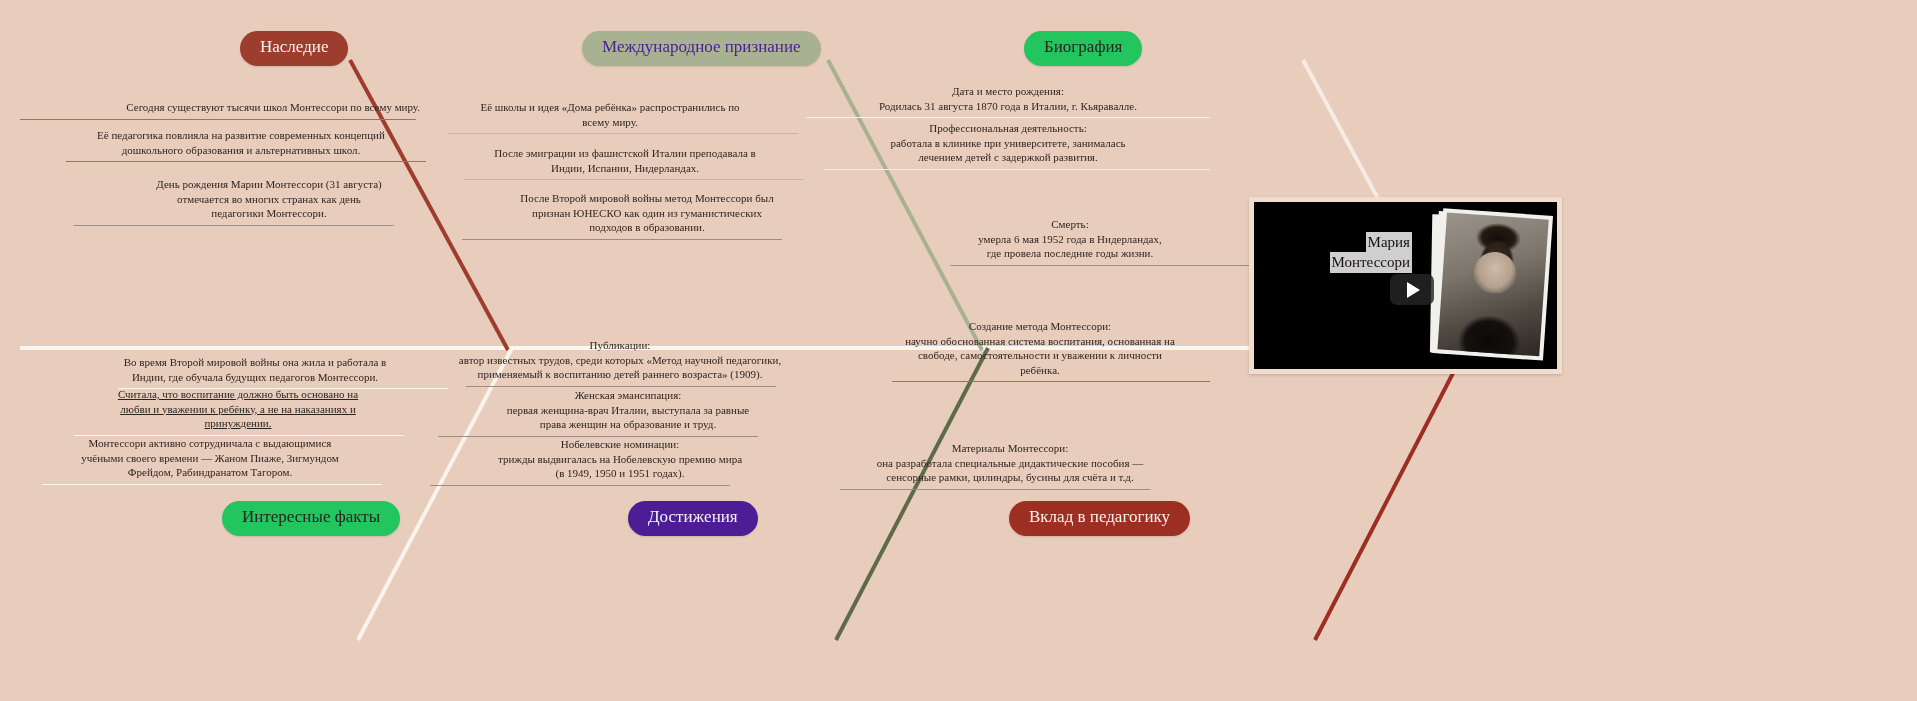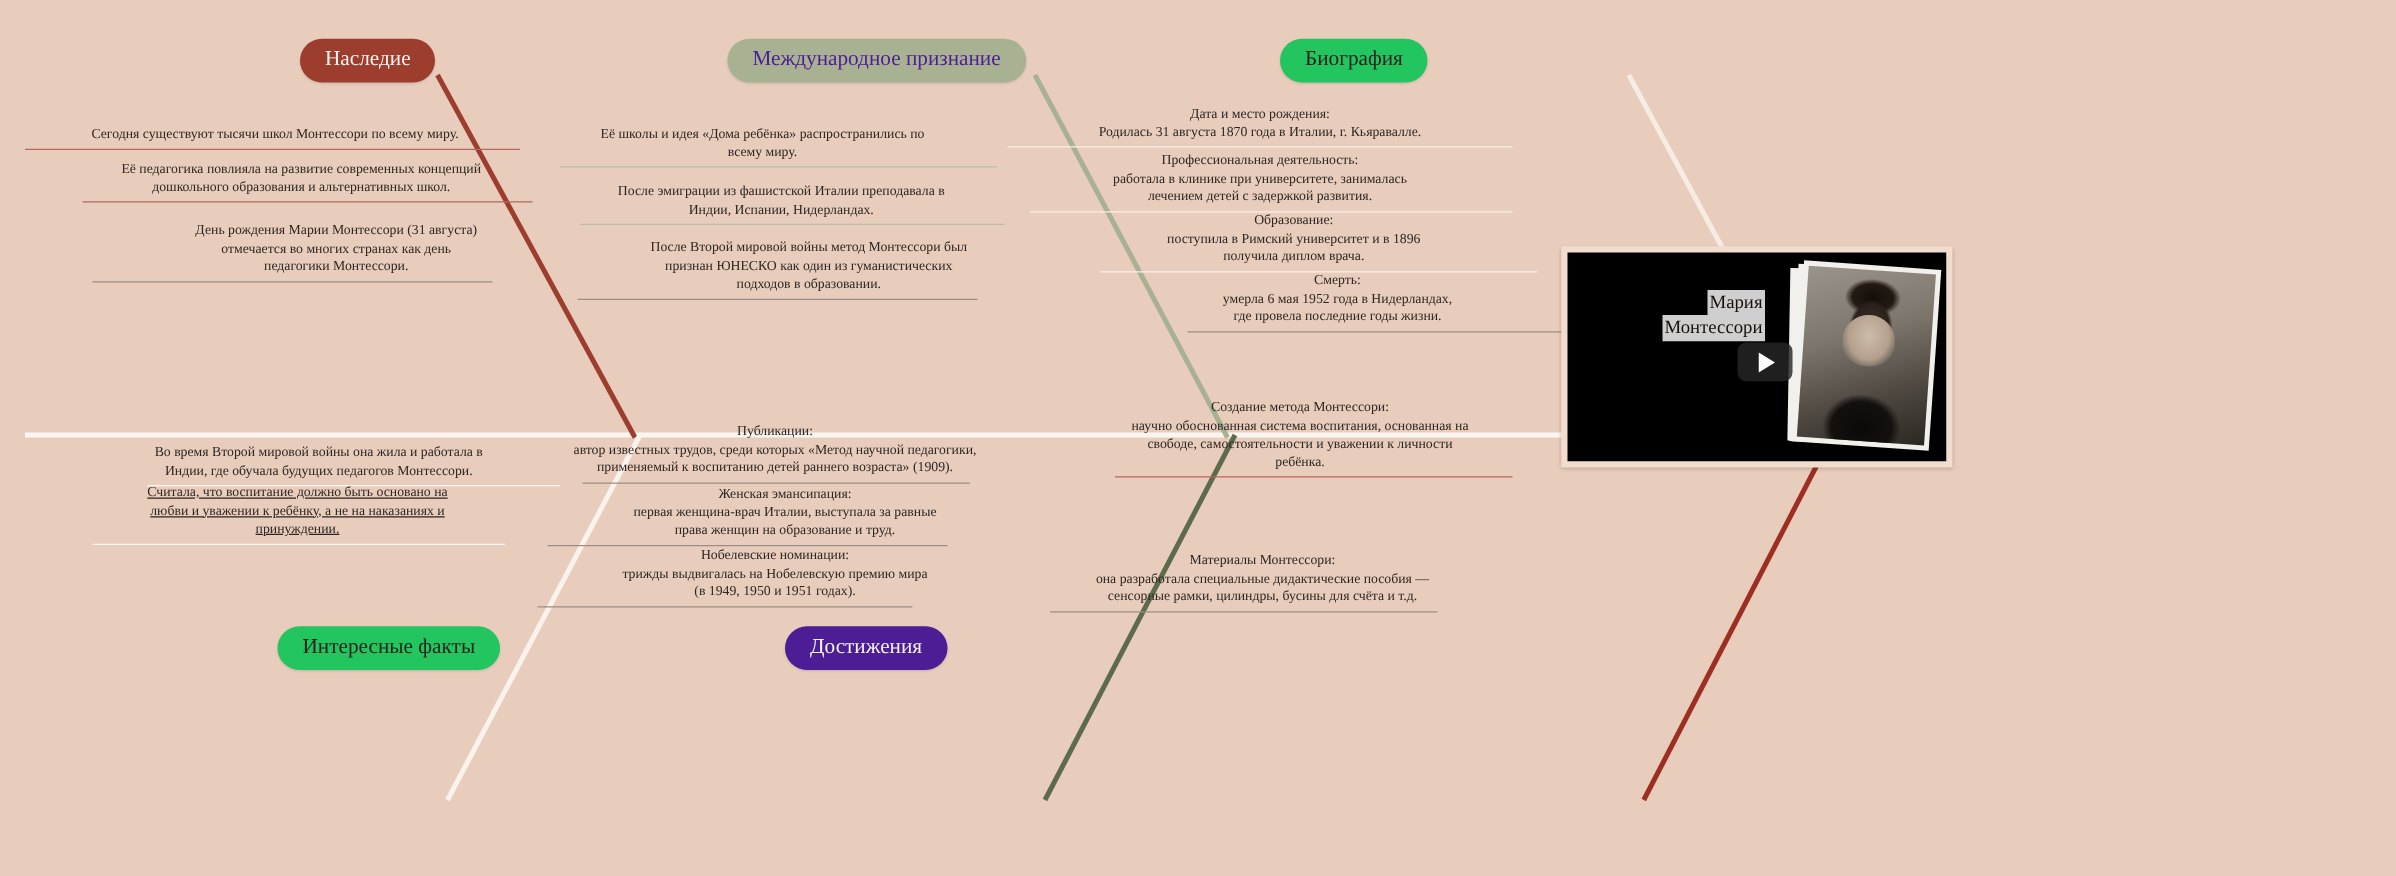--- a/index.html
+++ b/index.html
@@ -43,21 +43,21 @@
   .block{position:absolute;}
   .block .txt{
     font-size:11px;
     line-height:1.32;
     color:#2e2622;
     padding:0 0 4px 0;
     white-space:pre-line;
   }
   .block .rule{height:1px;width:100%;}
   .ta-c{text-align:center;}
-  .ta-l{text-align:center;}
+  .ta-l{text-align:right;}
 
   
   .rule.r-red{background:#b4685c;}
   .rule.r-sage{background:#b9bfa6;}
   .rule.r-cream{background:#f7efe8;}
   .rule.r-creamwhite{background:#fbf6f1;}
   .rule.r-brick{background:#b4675a;}
   .rule.r-grey{background:#9a8f86;}
 
   
@@ -124,20 +124,21 @@
     <line x1="358" y1="640" x2="512" y2="348" stroke="#faf3ec" stroke-width="4"></line>
     <line x1="836" y1="640" x2="988" y2="348" stroke="#5d6b4b" stroke-width="4"></line>
     <line x1="1315" y1="640" x2="1466" y2="348" stroke="#9c2f22" stroke-width="4"></line>
   </svg>
 
   <div class="pill dark-red" id="pill-legacy">Наследие</div>
   <div class="pill sage" id="pill-international">Международное признание</div>
   <div class="pill cream" id="pill-biography">Биография</div>
   <div class="pill cream" id="pill-facts">Интересные факты</div>
   <div class="pill olive" id="pill-achievements">Достижения</div>
+  <div class="pill brick" id="pill-contribution">Вклад в педагогику</div>
 
   <div class="block" style="left:20px;top:100px;width:400px;">
     <div class="txt ta-l">Сегодня существуют тысячи школ Монтессори по всему миру.</div>
     <div class="rule r-red" style="width:396px;margin-left:0;"></div>
   </div>
   <div class="block" style="left:46px;top:128px;width:390px;">
     <div class="txt ta-c">Её педагогика повлияла на развитие современных концепций
 дошкольного образования и альтернативных школ.</div>
     <div class="rule r-red" style="width:360px;margin-left:20px;"></div>
   </div>
@@ -169,43 +170,43 @@
     <div class="txt ta-c">Дата и место рождения:
 Родилась 31 августа 1870 года в Италии, г. Кьяравалле.</div>
     <div class="rule r-cream" style="width:404px;"></div>
   </div>
   <div class="block" style="left:806px;top:121px;width:404px;">
     <div class="txt ta-c">Профессиональная деятельность:
 работала в клинике при университете, занималась
 лечением детей с задержкой развития.</div>
     <div class="rule r-cream" style="width:386px;margin-left:18px;"></div>
   </div>
-  <div class="block" style="left:840px;top:169px;width:390px;">
-    <div class="txt ta-c">Образование:
-поступила в Римский университет и в 1896
-получила диплом врача.</div>
-    <div class="rule r-cream" style="width:350px;margin-left:40px;"></div>
-  </div>
   <div class="block" style="left:880px;top:217px;width:380px;">
     <div class="txt ta-c">Смерть:
 умерла 6 мая 1952 года в Нидерландах,
 где провела последние годы жизни.</div>
     <div class="rule r-grey" style="width:300px;margin-left:70px;"></div>
   </div>
 
   <div class="block" style="left:60px;top:355px;width:390px;">
     <div class="txt ta-c">Во время Второй мировой войны она жила и работала в
 Индии, где обучала будущих педагогов Монтессори.</div>
     <div class="rule r-creamwhite" style="width:330px;margin-left:58px;"></div>
   </div>
   <div class="block" style="left:48px;top:387px;width:380px;text-decoration:underline;">
     <div class="txt ta-c">Считала, что воспитание должно быть основано на
 любви и уважении к ребёнку, а не на наказаниях и
 принуждении.</div>
     <div class="rule r-creamwhite" style="width:330px;margin-left:26px;"></div>
+  </div>
+  <div class="block" style="left:20px;top:436px;width:380px;">
+    <div class="txt ta-c">Монтессори активно сотрудничала с выдающимися
+учёными своего времени — Жаном Пиаже, Зигмундом
+Фрейдом, Рабиндранатом Тагором.</div>
+    <div class="rule r-creamwhite" style="width:340px;margin-left:22px;"></div>
   </div>
 
   <div class="block" style="left:420px;top:338px;width:400px;">
     <div class="txt ta-c">Публикации:
 автор известных трудов, среди которых «Метод научной педагогики,
 применяемый к воспитанию детей раннего возраста» (1909).</div>
     <div class="rule r-grey" style="width:310px;margin-left:46px;"></div>
   </div>
   <div class="block" style="left:438px;top:388px;width:380px;">
     <div class="txt ta-c">Женская эмансипация:

